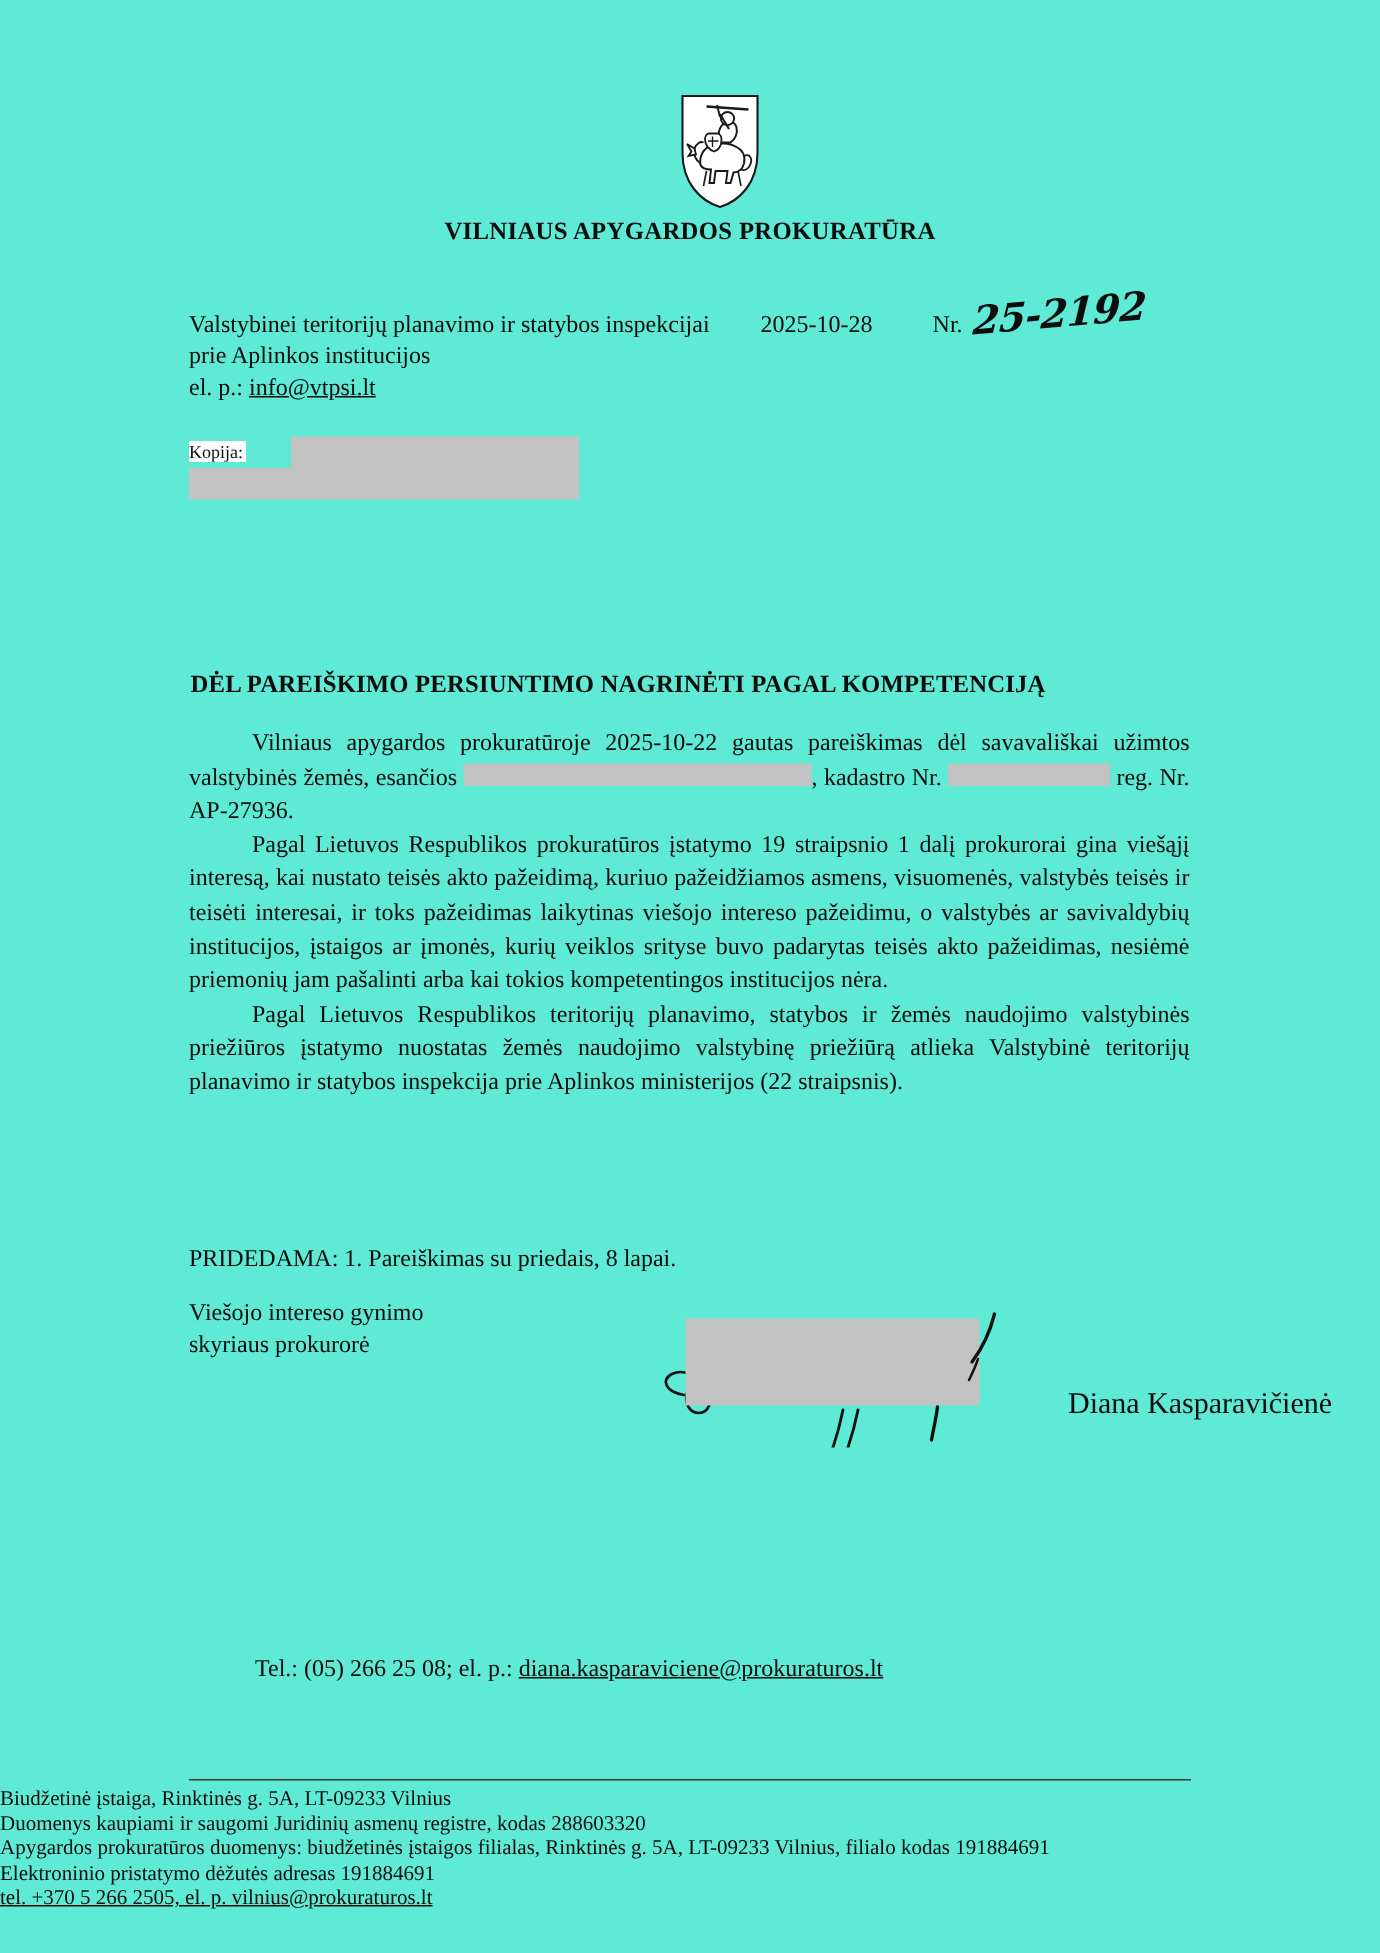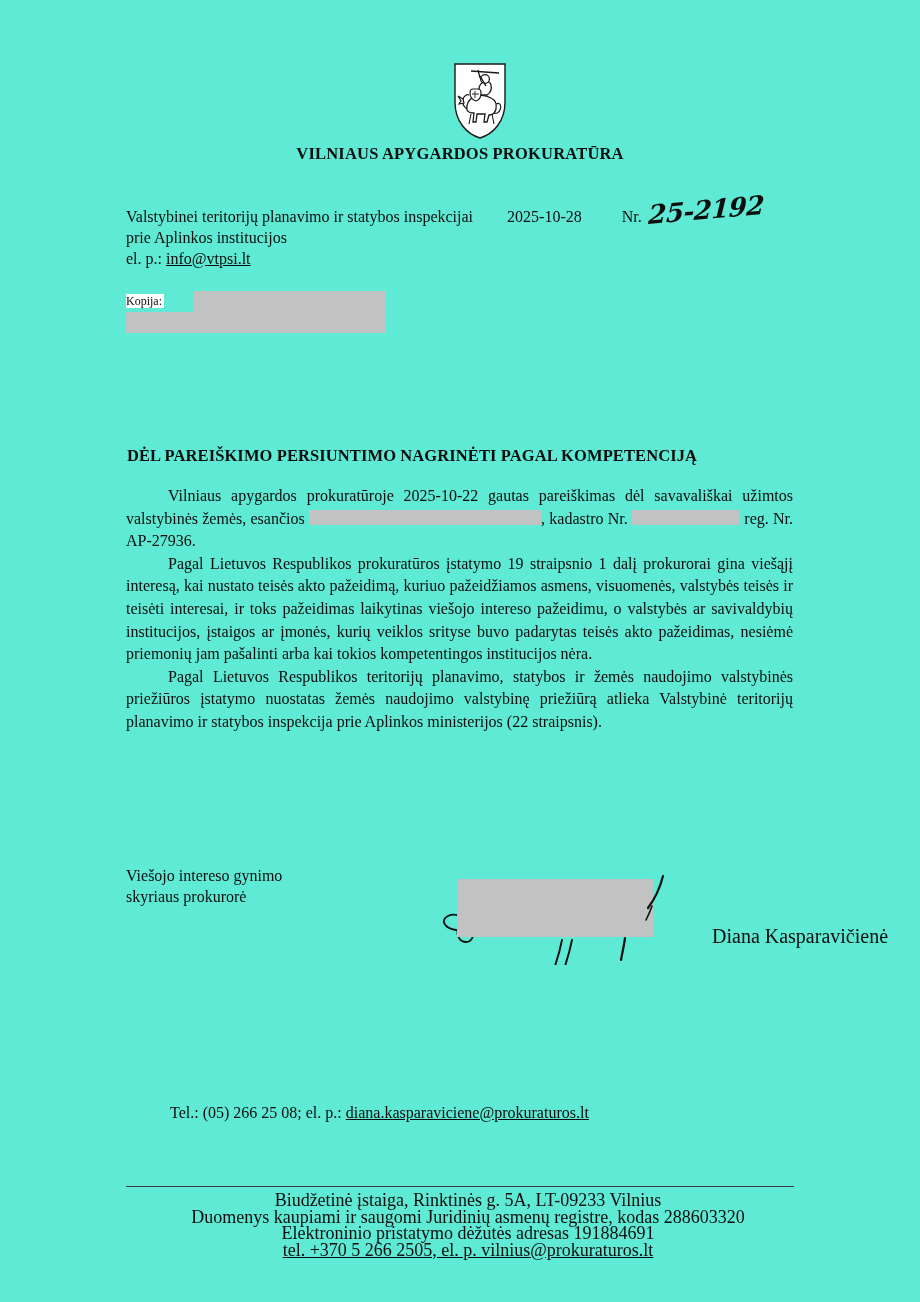--- a/index.html
+++ b/index.html
@@ -230,24 +230,23 @@
     top: 1186px;
     width: 668px;
     height: 1px;
     background: #3a3a3a;
   }
   .footer {
     position: absolute;
     left: 0;
     right: 0;
     top: 1192px;
-    text-align: center;
-    font-size: 18px;
+    text-align: left;
+    font-size: 14px;
     line-height: 16.5px;
-    margin-left: 16px;
   }
   .footer div { white-space: nowrap; }
   .footer .last { text-decoration: underline; }
 </style>
 </head>
 <body>
 
 <div class="page">
 
   <div class="crest">
@@ -295,20 +294,21 @@
   </div>
 
   <div class="subject">DĖL PAREIŠKIMO PERSIUNTIMO NAGRINĖTI PAGAL KOMPETENCIJĄ</div>
 
   <div class="body-text">
     <p><span>Vilniaus apygardos prokuratūroje 2025-10-22 gautas pareiškimas dėl savavališkai užimtos valstybinės žemės, esančios </span><span class="inline-redact-1"></span><span>, kadastro Nr. </span><span class="inline-redact-2"></span><span> reg. Nr. AP-27936.</span></p>
     <p>Pagal Lietuvos Respublikos prokuratūros įstatymo 19 straipsnio 1 dalį prokurorai gina viešąjį interesą, kai nustato teisės akto pažeidimą, kuriuo pažeidžiamos asmens, visuomenės, valstybės teisės ir teisėti interesai, ir toks pažeidimas laikytinas viešojo intereso pažeidimu, o valstybės ar savivaldybių institucijos, įstaigos ar įmonės, kurių veiklos srityse buvo padarytas teisės akto pažeidimas, nesiėmė priemonių jam pašalinti arba kai tokios kompetentingos institucijos nėra.</p>
     <p>Pagal Lietuvos Respublikos teritorijų planavimo, statybos ir žemės naudojimo valstybinės priežiūros įstatymo nuostatas žemės naudojimo valstybinę priežiūrą atlieka Valstybinė teritorijų planavimo ir statybos inspekcija prie Aplinkos ministerijos (22 straipsnis).</p>
   </div>
 
+  <div class="attachment">PRIDEDAMA: 1. Pareiškimas su priedais, 8 lapai.</div>
 
   <div class="sig-role">
     <div>Viešojo intereso gynimo</div>
     <div>skyriaus prokurorė</div>
   </div>
 
   <div class="sig-area">
     <svg class="sig-ink" viewBox="0 0 280 115" aria-hidden="true">
       <path d="M46 80 C34 78 30 70 38 66 C46 62 58 68 62 76 C66 84 62 92 56 92
                C50 92 46 86 48 78 C50 68 58 58 66 50" fill="none" stroke="#111" stroke-width="1.8" stroke-linecap="round"></path>
@@ -326,17 +326,18 @@
   </div>
 
   <div class="sig-name">Diana Kasparavičienė</div>
 
   <div class="contact"><span>Tel.: (05) 266 25 08; el. p.: </span><u>diana.kasparaviciene@prokuraturos.lt</u></div>
 
   <div class="footer-rule"></div>
   <div class="footer">
     <div>Biudžetinė įstaiga, Rinktinės g. 5A, LT-09233 Vilnius</div>
     <div>Duomenys kaupiami ir saugomi Juridinių asmenų registre, kodas  288603320</div>
+    <div>Apygardos prokuratūros duomenys: biudžetinės įstaigos filialas, Rinktinės g. 5A, LT-09233 Vilnius, filialo kodas 191884691</div>
     <div>Elektroninio pristatymo dėžutės adresas 191884691</div>
     <div class="last">tel. +370 5 266 2505, el. p. vilnius@prokuraturos.lt</div>
   </div>
 
 </div>
 
 </body></html>

